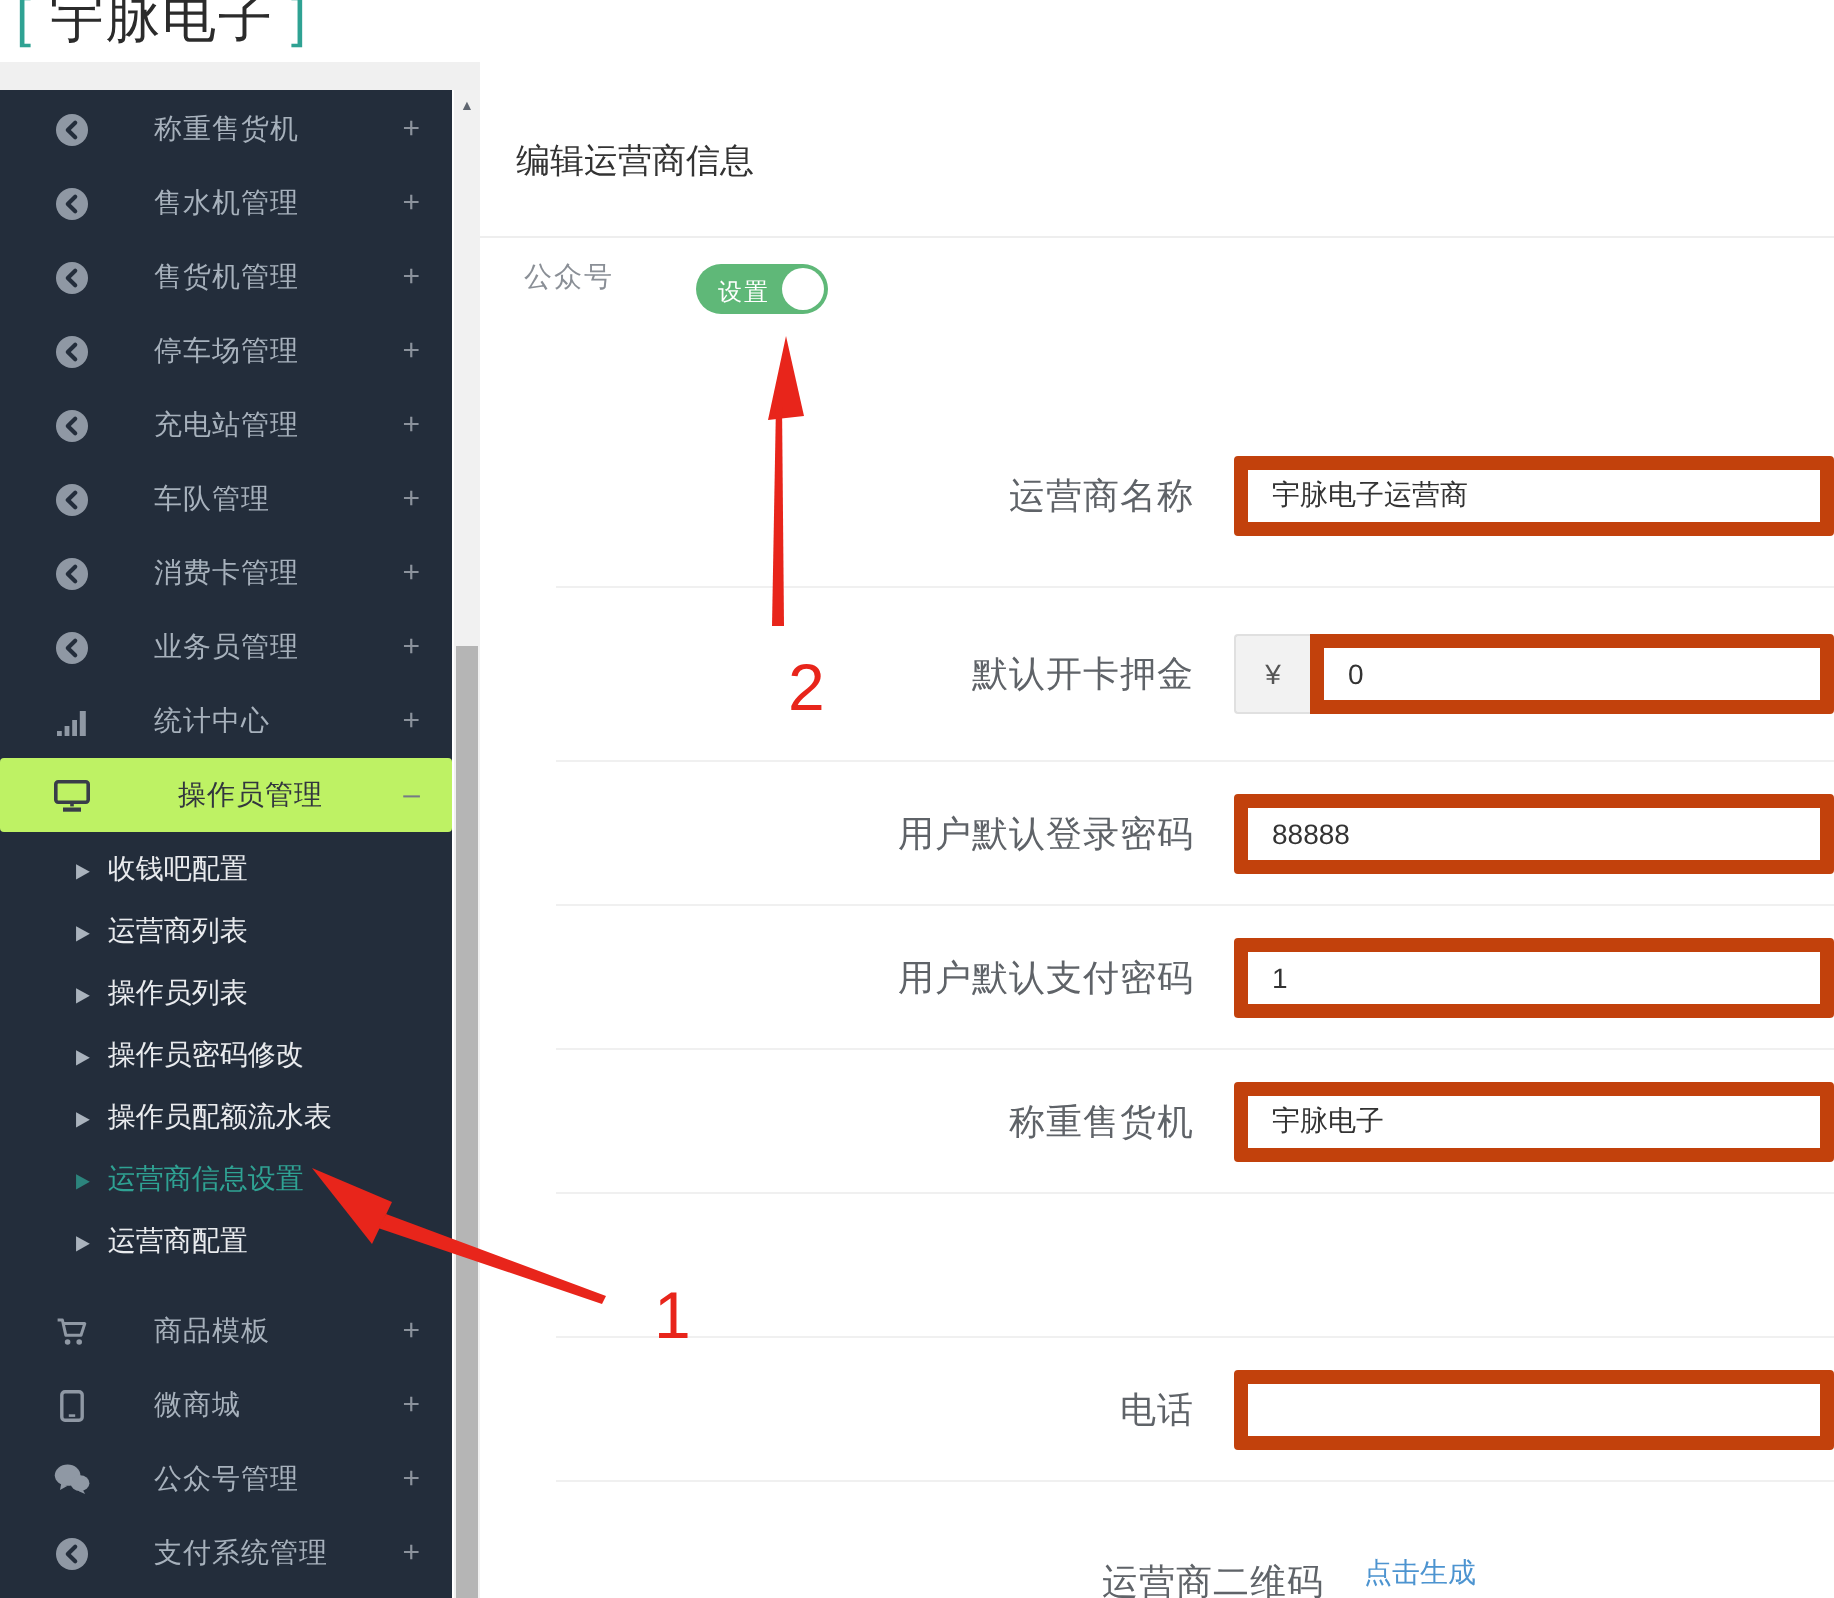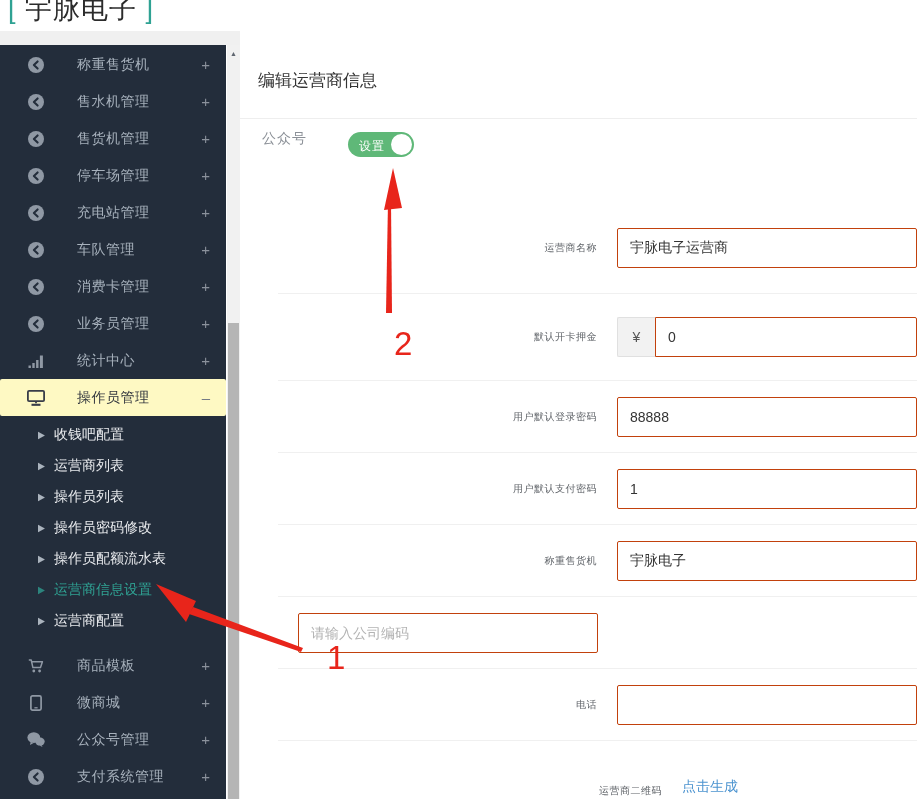--- a/index.html
+++ b/index.html
@@ -16,21 +16,21 @@
   .hamburger { position: absolute; left: 255px; top: 2px; width: 28px; height: 18px; cursor: pointer; }
   .hamburger i { display: block; width: 26px; height: 4px; background: #23262e; border-radius: 1px; margin-bottom: 4px; }
 
   
   .sidebar { position: absolute; left: 0; top: 45px; width: 226px; height: 754px; background: var(--sidebar-bg); overflow: hidden; }
   .nav { padding-top: 1px; }
   .nav-item { display: flex; align-items: center; height: 37px; padding: 0 16px 0 26px; color: #a7b1bc; font-size: 14px; cursor: pointer; }
   .nav-item .nav-icon { width: 20px; margin-right: 15px; display: flex; align-items: center; justify-content: center; }
   .nav-item .nav-label { flex: 1; letter-spacing: 0.5px; margin-left: 16px; }
   .nav-item .nav-badge { color: #8b929c; font-size: 15px; }
-  .nav-item.active { background: #fef9c3; color: #32363e; border-radius: 2px; }
+  .nav-item.active { background: #bef264; color: #32363e; border-radius: 2px; gap: 12px; }
   .nav-item.active .nav-badge { color: #757b85; }
 
   .submenu { padding: 3px 0 11px 0; }
   .submenu-item { display: flex; align-items: center; height: 31px; padding-left: 38px; color: #e9ebee; font-size: 14px; cursor: pointer; }
   .submenu-item .caret { font-size: 9px; margin-right: 9px; color: #aab3bd; transform: scaleY(1.1); }
   .submenu-item.current { color: var(--accent-teal); }
   .submenu-item.current .caret { color: var(--accent-teal); opacity: 0.75; }
 
   
   .scrollbar { position: absolute; left: 227px; top: 45px; width: 13px; height: 754px; background: #f1f1f1; }
@@ -45,23 +45,23 @@
 
   .wechat-label { position: absolute; left: 22px; top: 130px; font-size: 14px; color: #8a8f96; letter-spacing: 1px; }
   .toggle { position: absolute; left: 108px; top: 132px; width: 66px; height: 25px; border-radius: 13px;
             background: var(--toggle-green); cursor: pointer; }
   .toggle-label { position: absolute; left: 11px; top: 6px; font-size: 12px; color: #fff; letter-spacing: 1px; }
   .toggle-knob { position: absolute; right: 2px; top: 2px; width: 21px; height: 21px; border-radius: 50%; background: #fff; }
 
   .form { position: absolute; left: 38px; top: 203px; width: 639px; }
   .form-row { display: flex; align-items: center; }
   .form-row.sep { border-top: 1px solid #f0f0f0; }
-  .form-label { width: 384px; text-align: right; font-size: 10px; color: #5f6368; padding-right: 0; letter-spacing: 0.5px; }
+  .form-label { width: 384px; text-align: right; font-size: 18px; color: #5f6368; padding-right: 0; letter-spacing: 0.5px; }
   .form-field { margin-left: 20px; display: flex; align-items: center; }
-  .text-input { width: 300px; height: 40px; border: 1px solid #c2410c; border-radius: 2px; padding: 0 12px;
+  .text-input { width: 300px; height: 40px; border: 7px solid #c2410c; border-radius: 2px; padding: 0 12px;
                 font-size: 14px; color: #333; font-family: "Liberation Sans", sans-serif; outline: none; background: #fff; }
   .text-input::placeholder { color: #b3b3b3; }
   .addon { width: 38px; height: 40px; border: 1px solid #e0e0e0; border-right: none; background: #f2f2f2; color: #555;
            display: flex; align-items: center; justify-content: center; font-size: 14px; border-radius: 2px 0 0 2px; }
   .addon + .text-input { border-radius: 0 2px 2px 0; width: 262px; }
   .gen-link { font-size: 14px; color: var(--link-blue); text-decoration: none; cursor: pointer; position: relative; top: -4px; }
 
   
   .overlay { position: absolute; left: 0; top: 0; width: 917px; height: 799px; pointer-events: none; z-index: 50; }
 </style>
@@ -301,23 +301,20 @@
             <input class="text-input" type="text" value="1" style="">
           </div>
         </div>
         <div class="form-row sep" style="height: 72px;">
           <div class="form-label">称重售货机</div>
           <div class="form-field">
             <input class="text-input" type="text" value="宇脉电子" style="">
           </div>
         </div>
         <div class="form-row sep" style="height: 72px;">
-          <div class="form-field">
-            <input class="text-input" type="text" placeholder="请输入公司编码" style="">
-          </div>
         </div>
         <div class="form-row sep" style="height: 72px;">
           <div class="form-label">电话</div>
           <div class="form-field">
             <input class="text-input" type="text" style="">
           </div>
         </div>
         <div class="form-row sep" style="height: 100px;">
           <div class="form-label">运营商二维码</div>
           <div class="form-field">

